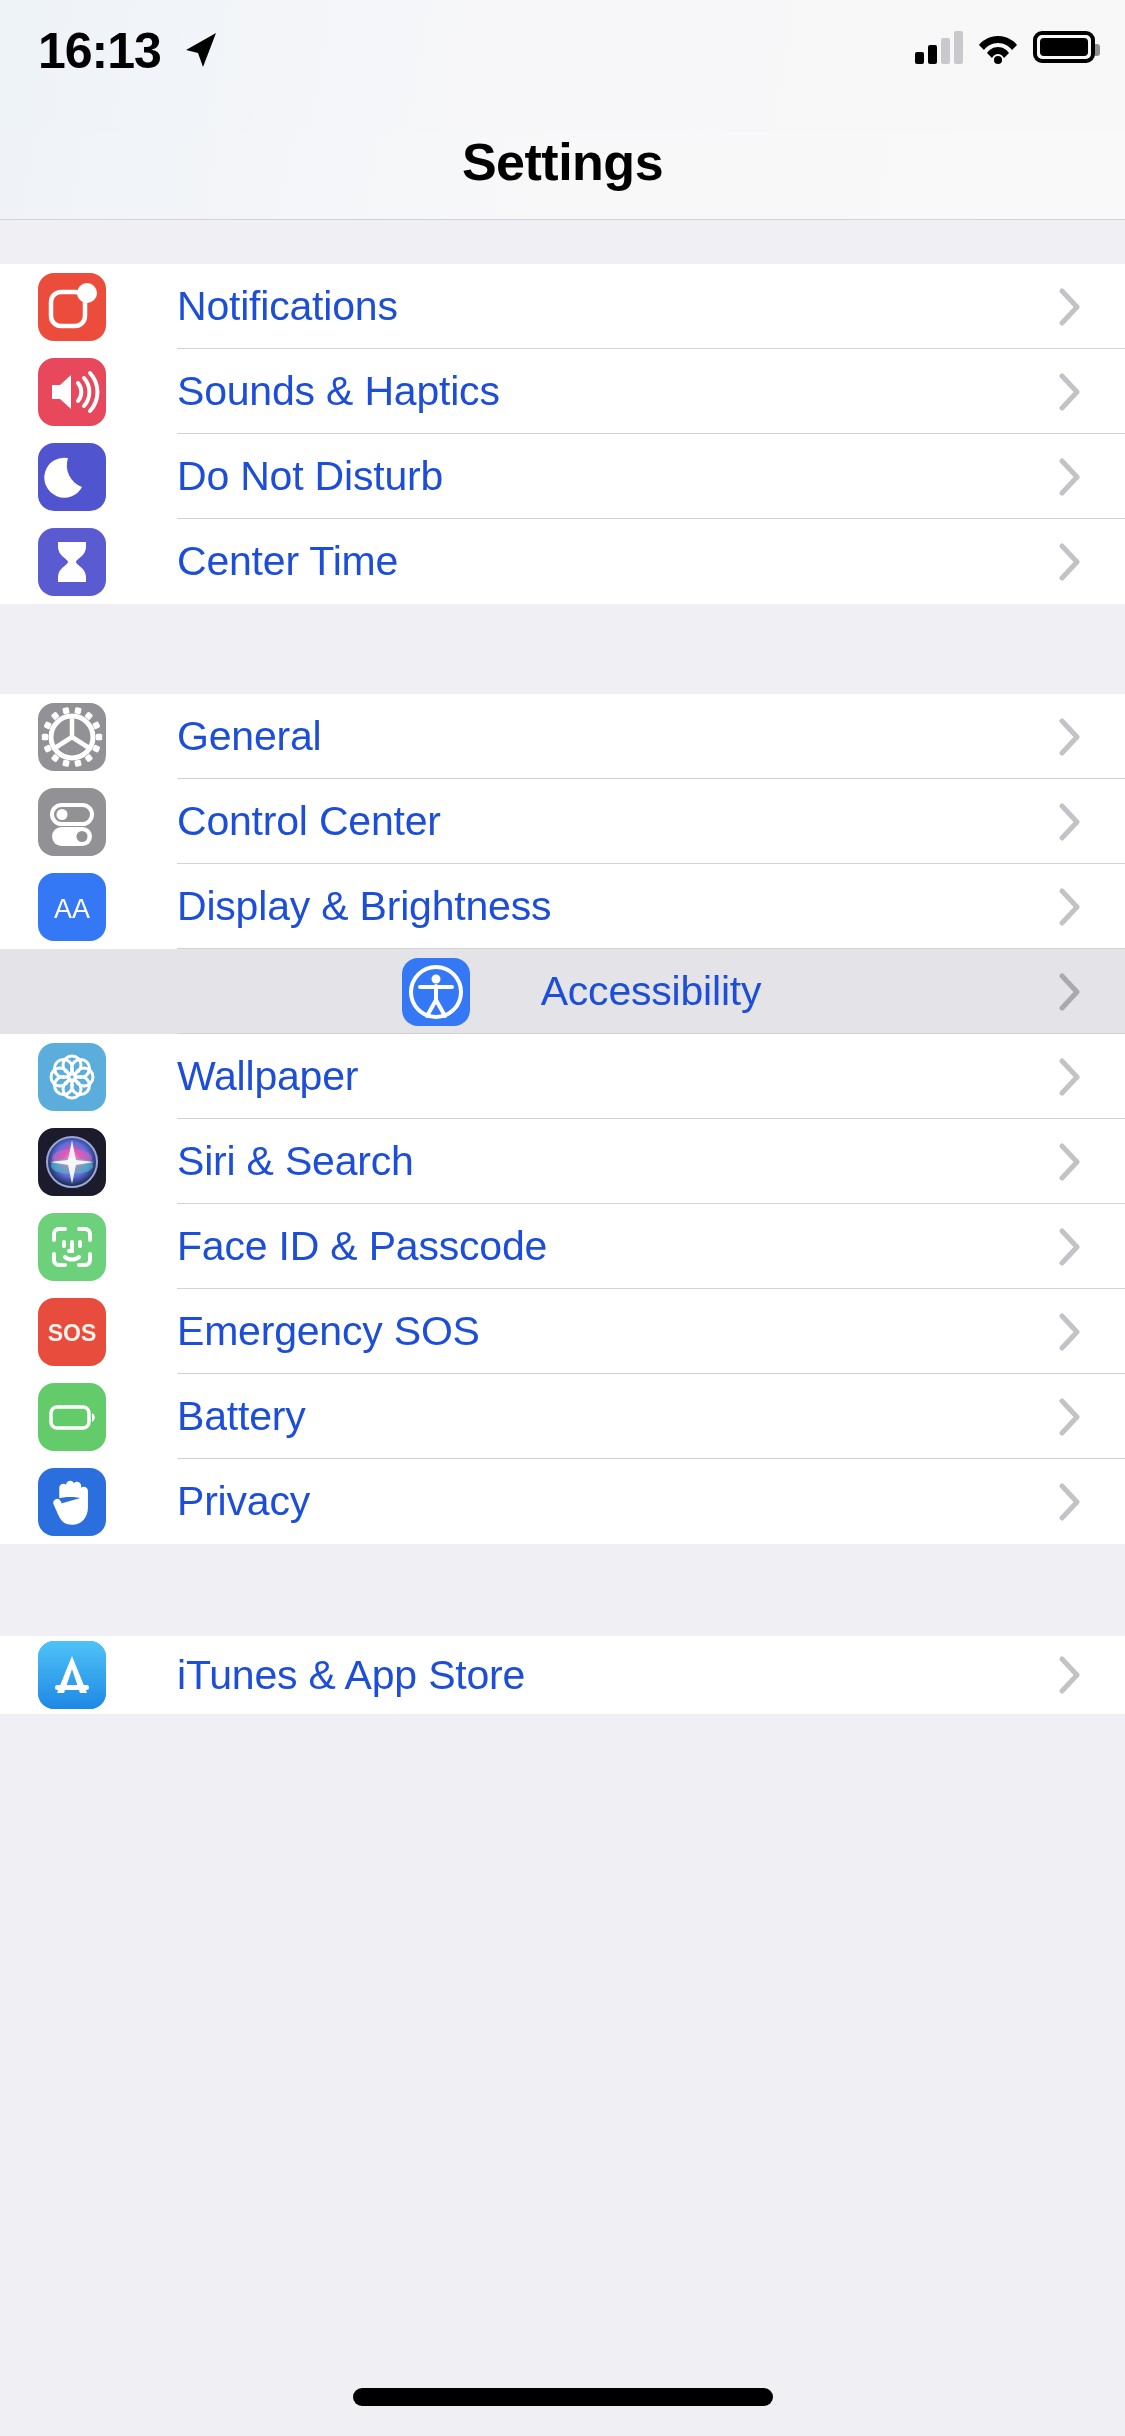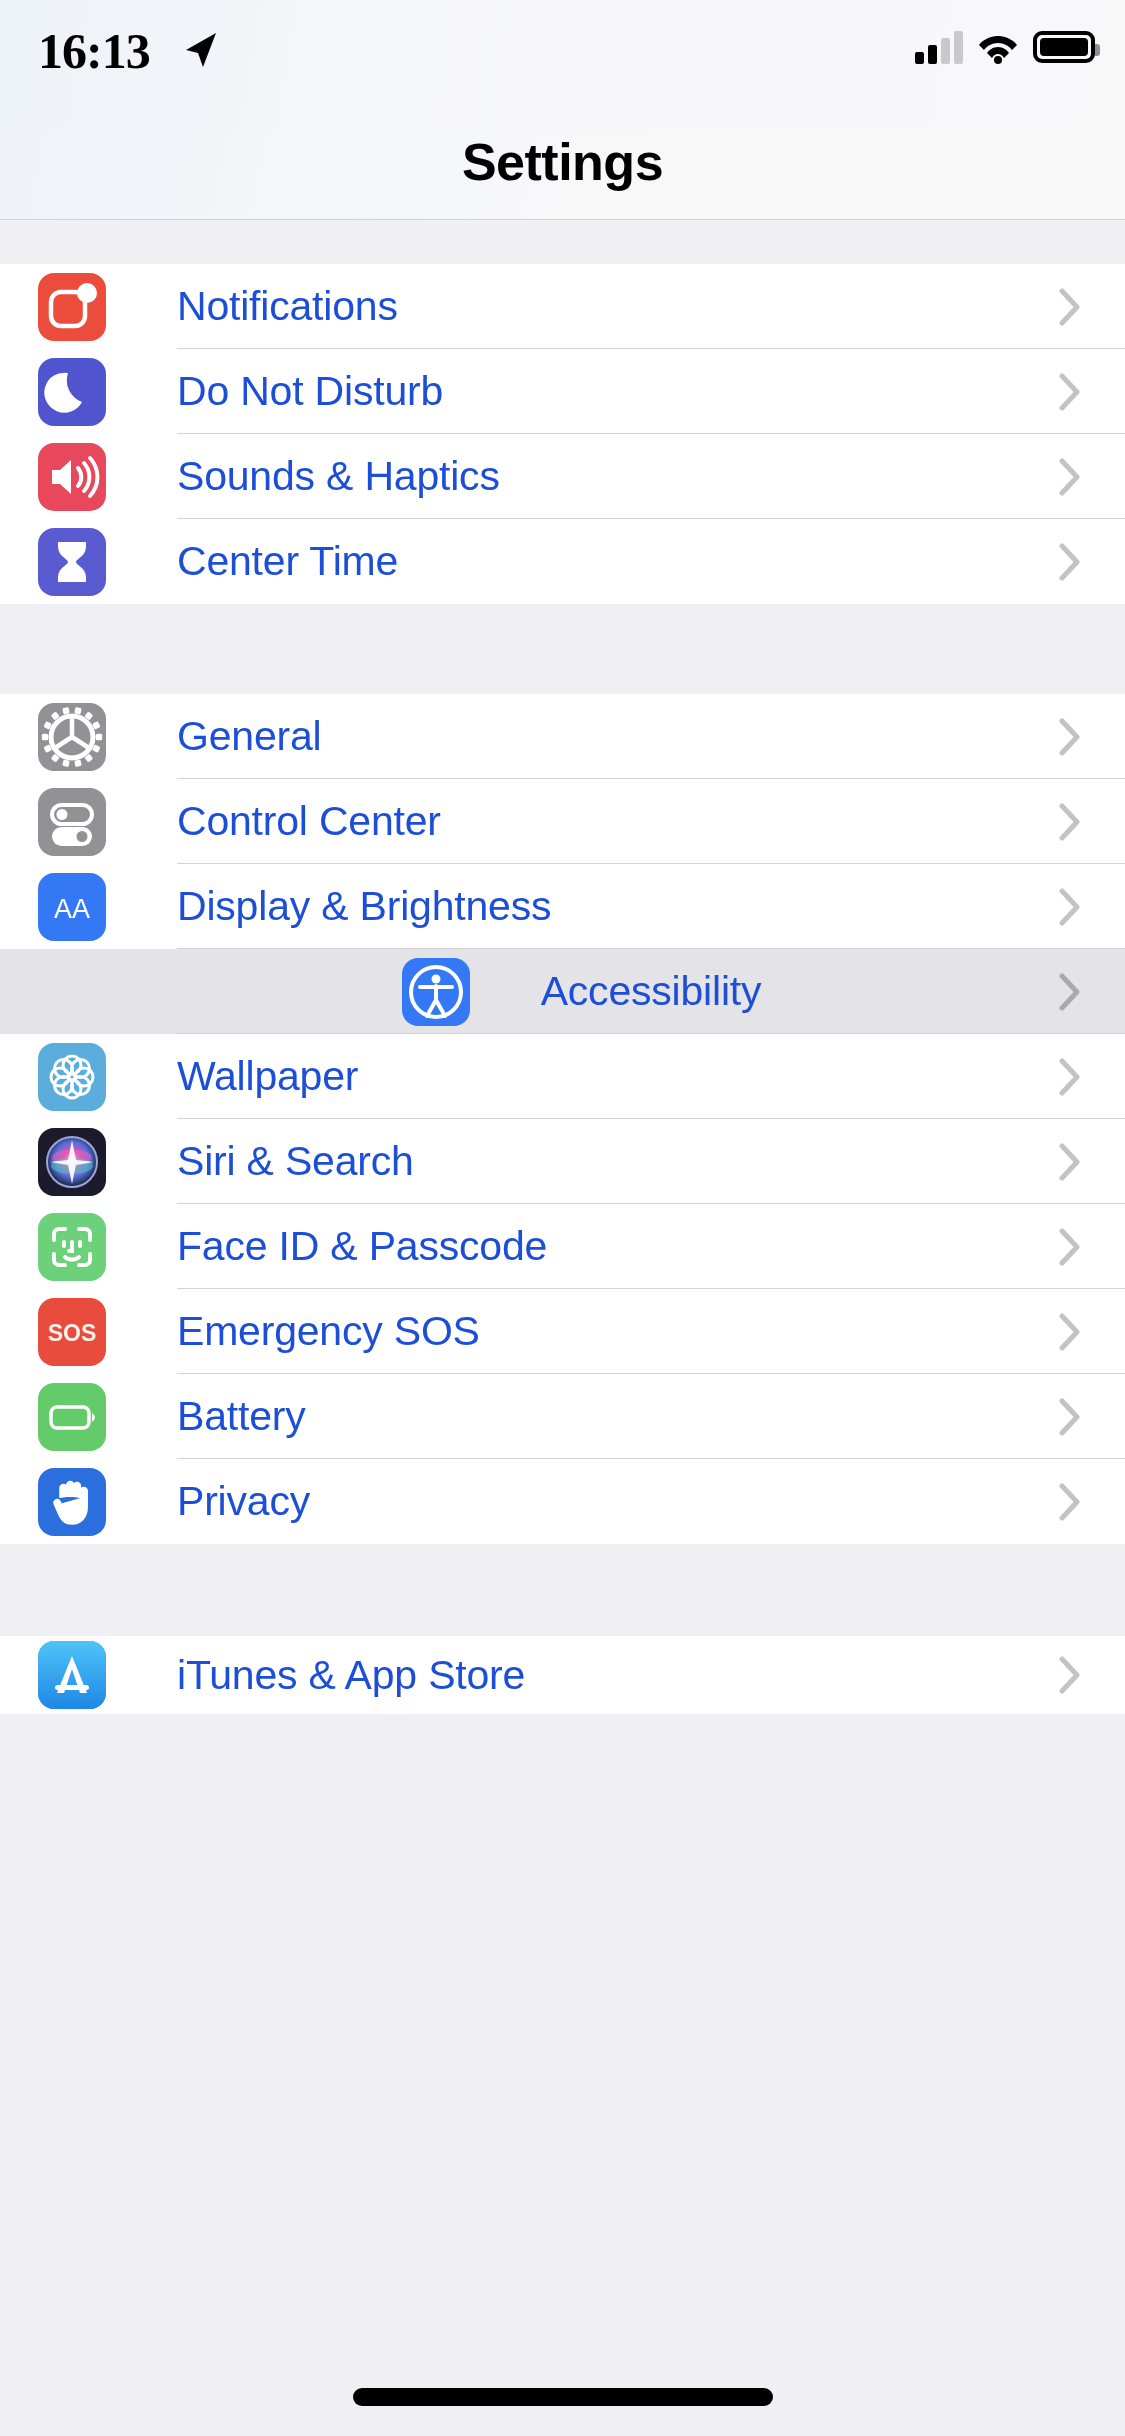--- a/index.html
+++ b/index.html
@@ -8,21 +8,21 @@
     background:#EFEFF4;
     font-family:"Liberation Sans", sans-serif;
     overflow:hidden;
   }
   #screen { position:relative; width:1125px; height:2436px; background:#EFEFF4; }
 
   
   .statusbar {
     position:relative; height:132px;
     background:linear-gradient(100deg,#EEF3F8 0%,#F7F7F9 45%,#F8F8F9 100%);
-    display:flex; align-items:center;font-family:Liberation Serif, serif;
+    display:flex; align-items:center;
   }
   .sb-time {
     position:absolute; left:38px; top:26px;
     font-size:50px; font-weight:600; letter-spacing:-1px; color:#000;
     line-height:1;
   }
   .sb-loc { position:absolute; left:180px; top:28px; width:40px; height:44px; }
   .sb-right { position:absolute; right:30px; top:30px; display:flex; align-items:center; gap:14px; }
   .sig { display:flex; align-items:flex-end; gap:4px; height:34px; }
   .sig i { display:block; width:9px; border-radius:2px; background:#000; }
@@ -144,46 +144,46 @@
           <div class="row-label">Notifications</div>
           <div class="chev">
             <svg viewBox="0 0 22 38" width="22" height="38">
     <path d="M3 3 L18 19 L3 35" fill="none" stroke="#C2C2C7" stroke-width="5" stroke-linecap="round" stroke-linejoin="round"></path>
             </svg>
           </div>
           <div class="sep"></div>
         </div>
         <div class="row">
           <div class="icon-wrap">
-            <div class="ic" style="background: rgb(80, 84, 206);">
-              <svg viewBox="0 0 68 68" width="68" height="68">
-        <path d="M44 44 A20 20 0 1 1 30 15 A23 23 0 0 0 44 44 Z" fill="#fff"></path>
-              </svg>
-            </div>
-          </div>
-          <div class="row-label">Do Not Disturb</div>
-          <div class="chev">
-            <svg viewBox="0 0 22 38" width="22" height="38">
-    <path d="M3 3 L18 19 L3 35" fill="none" stroke="#C2C2C7" stroke-width="5" stroke-linecap="round" stroke-linejoin="round"></path>
-            </svg>
-          </div>
-          <div class="sep"></div>
-        </div>
-        <div class="row">
-          <div class="icon-wrap">
             <div class="ic" style="background: rgb(232, 72, 92);">
               <svg viewBox="0 0 68 68" width="68" height="68">
         <path d="M14 27 h8 l11-10 v34 l-11-10 h-8 Z" fill="#fff"></path>
         <path d="M40 25 a14 14 0 0 1 0 18" fill="none" stroke="#fff" stroke-width="4" stroke-linecap="round"></path>
         <path d="M46 20 a21 21 0 0 1 0 28" fill="none" stroke="#fff" stroke-width="4" stroke-linecap="round"></path>
         <path d="M52 15 a28 28 0 0 1 0 38" fill="none" stroke="#fff" stroke-width="4" stroke-linecap="round"></path>
               </svg>
             </div>
           </div>
           <div class="row-label">Sounds &amp; Haptics</div>
+          <div class="chev">
+            <svg viewBox="0 0 22 38" width="22" height="38">
+    <path d="M3 3 L18 19 L3 35" fill="none" stroke="#C2C2C7" stroke-width="5" stroke-linecap="round" stroke-linejoin="round"></path>
+            </svg>
+          </div>
+          <div class="sep"></div>
+        </div>
+        <div class="row">
+          <div class="icon-wrap">
+            <div class="ic" style="background: rgb(80, 84, 206);">
+              <svg viewBox="0 0 68 68" width="68" height="68">
+        <path d="M44 44 A20 20 0 1 1 30 15 A23 23 0 0 0 44 44 Z" fill="#fff"></path>
+              </svg>
+            </div>
+          </div>
+          <div class="row-label">Do Not Disturb</div>
           <div class="chev">
             <svg viewBox="0 0 22 38" width="22" height="38">
     <path d="M3 3 L18 19 L3 35" fill="none" stroke="#C2C2C7" stroke-width="5" stroke-linecap="round" stroke-linejoin="round"></path>
             </svg>
           </div>
           <div class="sep"></div>
         </div>
         <div class="row">
           <div class="icon-wrap">
             <div class="ic" style="background: rgb(90, 91, 208);">

